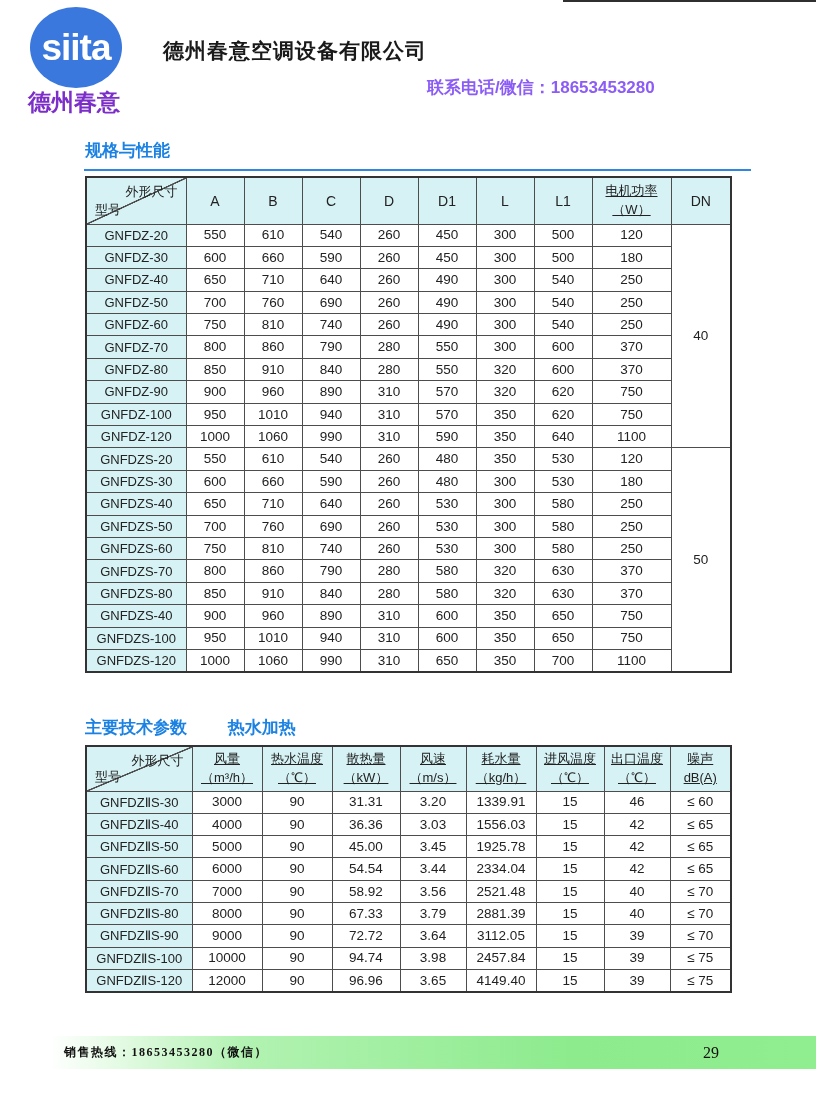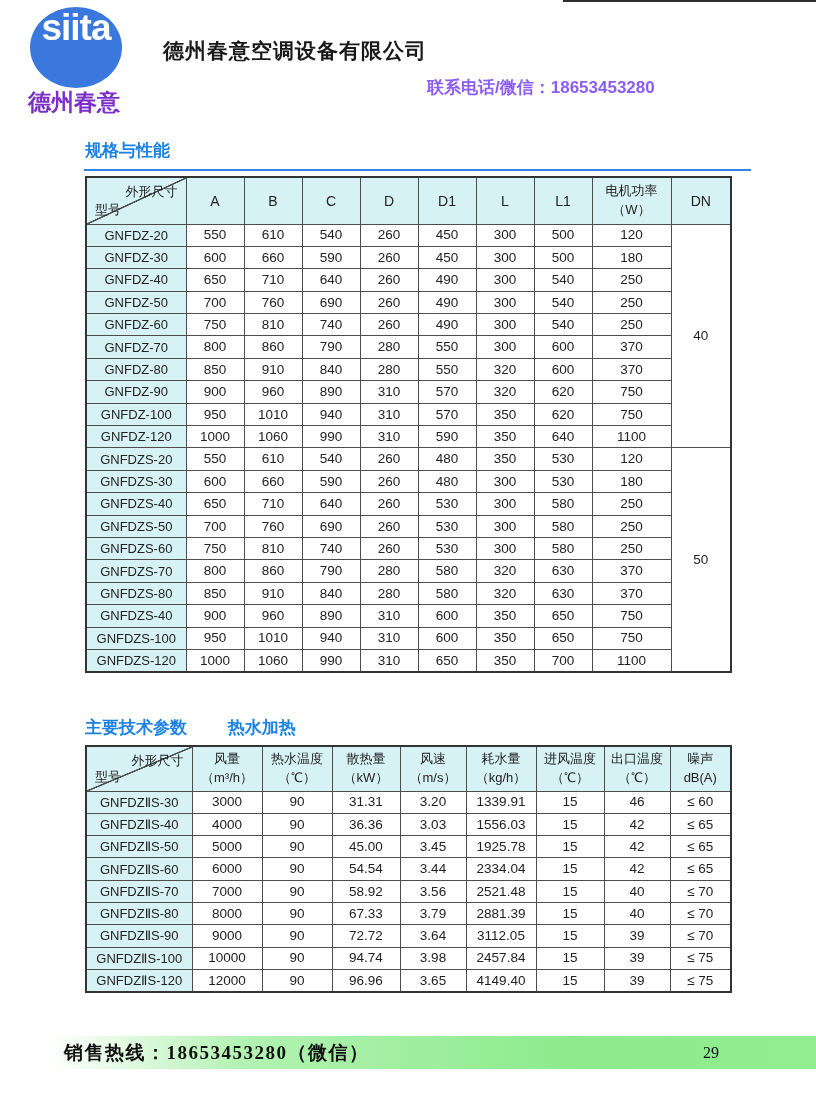--- a/index.html
+++ b/index.html
@@ -7,21 +7,21 @@
   body {
     width:816px; height:1100px; position:relative; overflow:hidden;
     font-family:"Liberation Sans", sans-serif; color:#222;
   }
   .top-edge-line { position:absolute; left:563px; top:0; width:253px; height:2px; background:#2f2f2f; }
 
   
   .logo-ellipse {
     position:absolute; left:30px; top:7px; width:92px; height:81px;
     background:#3a78dd; border-radius:50%;
-    display:flex; align-items:flex-start; justify-content:center;
+    display:flex; align-items:center; justify-content:center;
   }
   .logo-ellipse span {
     color:#ffffff; font-size:37px; font-weight:bold; letter-spacing:-1px;
     font-family:"Liberation Sans", sans-serif;
   }
   .logo-caption {
     position:absolute; left:18px; top:87px; width:112px; text-align:center;
     font-size:23px; font-weight:bold; color:#7b2fc8;
   }
   .company-name { position:absolute; left:163px; top:37px; font-size:21px; font-weight:bold; color:#1a1a1a; letter-spacing:1px; }
@@ -52,31 +52,31 @@
   td.dn { background:#ffffff; }
   th.corner { position:relative; padding:0; }
   .diag {
     position:absolute; inset:0;
     background-image:linear-gradient(to bottom right,
       transparent calc(50% - 1px), #4d4d4d calc(50% - 0.5px),
       #4d4d4d calc(50% + 0.5px), transparent calc(50% + 1px));
   }
   .c-top { position:absolute; top:5px; right:8px; font-size:13px; }
   .c-bot { position:absolute; bottom:5px; left:8px; font-size:13px;text-align:center; }
-  .two-line div { line-height:1.45; font-size:13px; }
+  .two-line div { line-height:1.45; font-size:13px;text-decoration:underline; }
 
   
   .footer-bar {
     position:absolute; left:0; top:1036px; width:816px; height:33px;
     background:linear-gradient(to right, #ffffff 0%, #ffffff 6%, #b2f2b2 30%, #8deb8d 70%, #90ee90 100%);
   }
   .hotline {
     position:absolute; left:64px; top:0; line-height:33px;
     font-family:"Liberation Serif", serif; font-weight:bold;
-    font-size:19px; letter-spacing:1.5px; color:#111;
+    font-size:12px; letter-spacing:1.5px; color:#111;
   }
   .page-number {
     position:absolute; left:703px; width:54px; top:0; text-align:left; line-height:33px;
     font-family:"Liberation Serif", serif; font-size:16px; color:#111;
   }
 </style>
 </head>
 <body>
 
 <div class="top-edge-line"></div>

